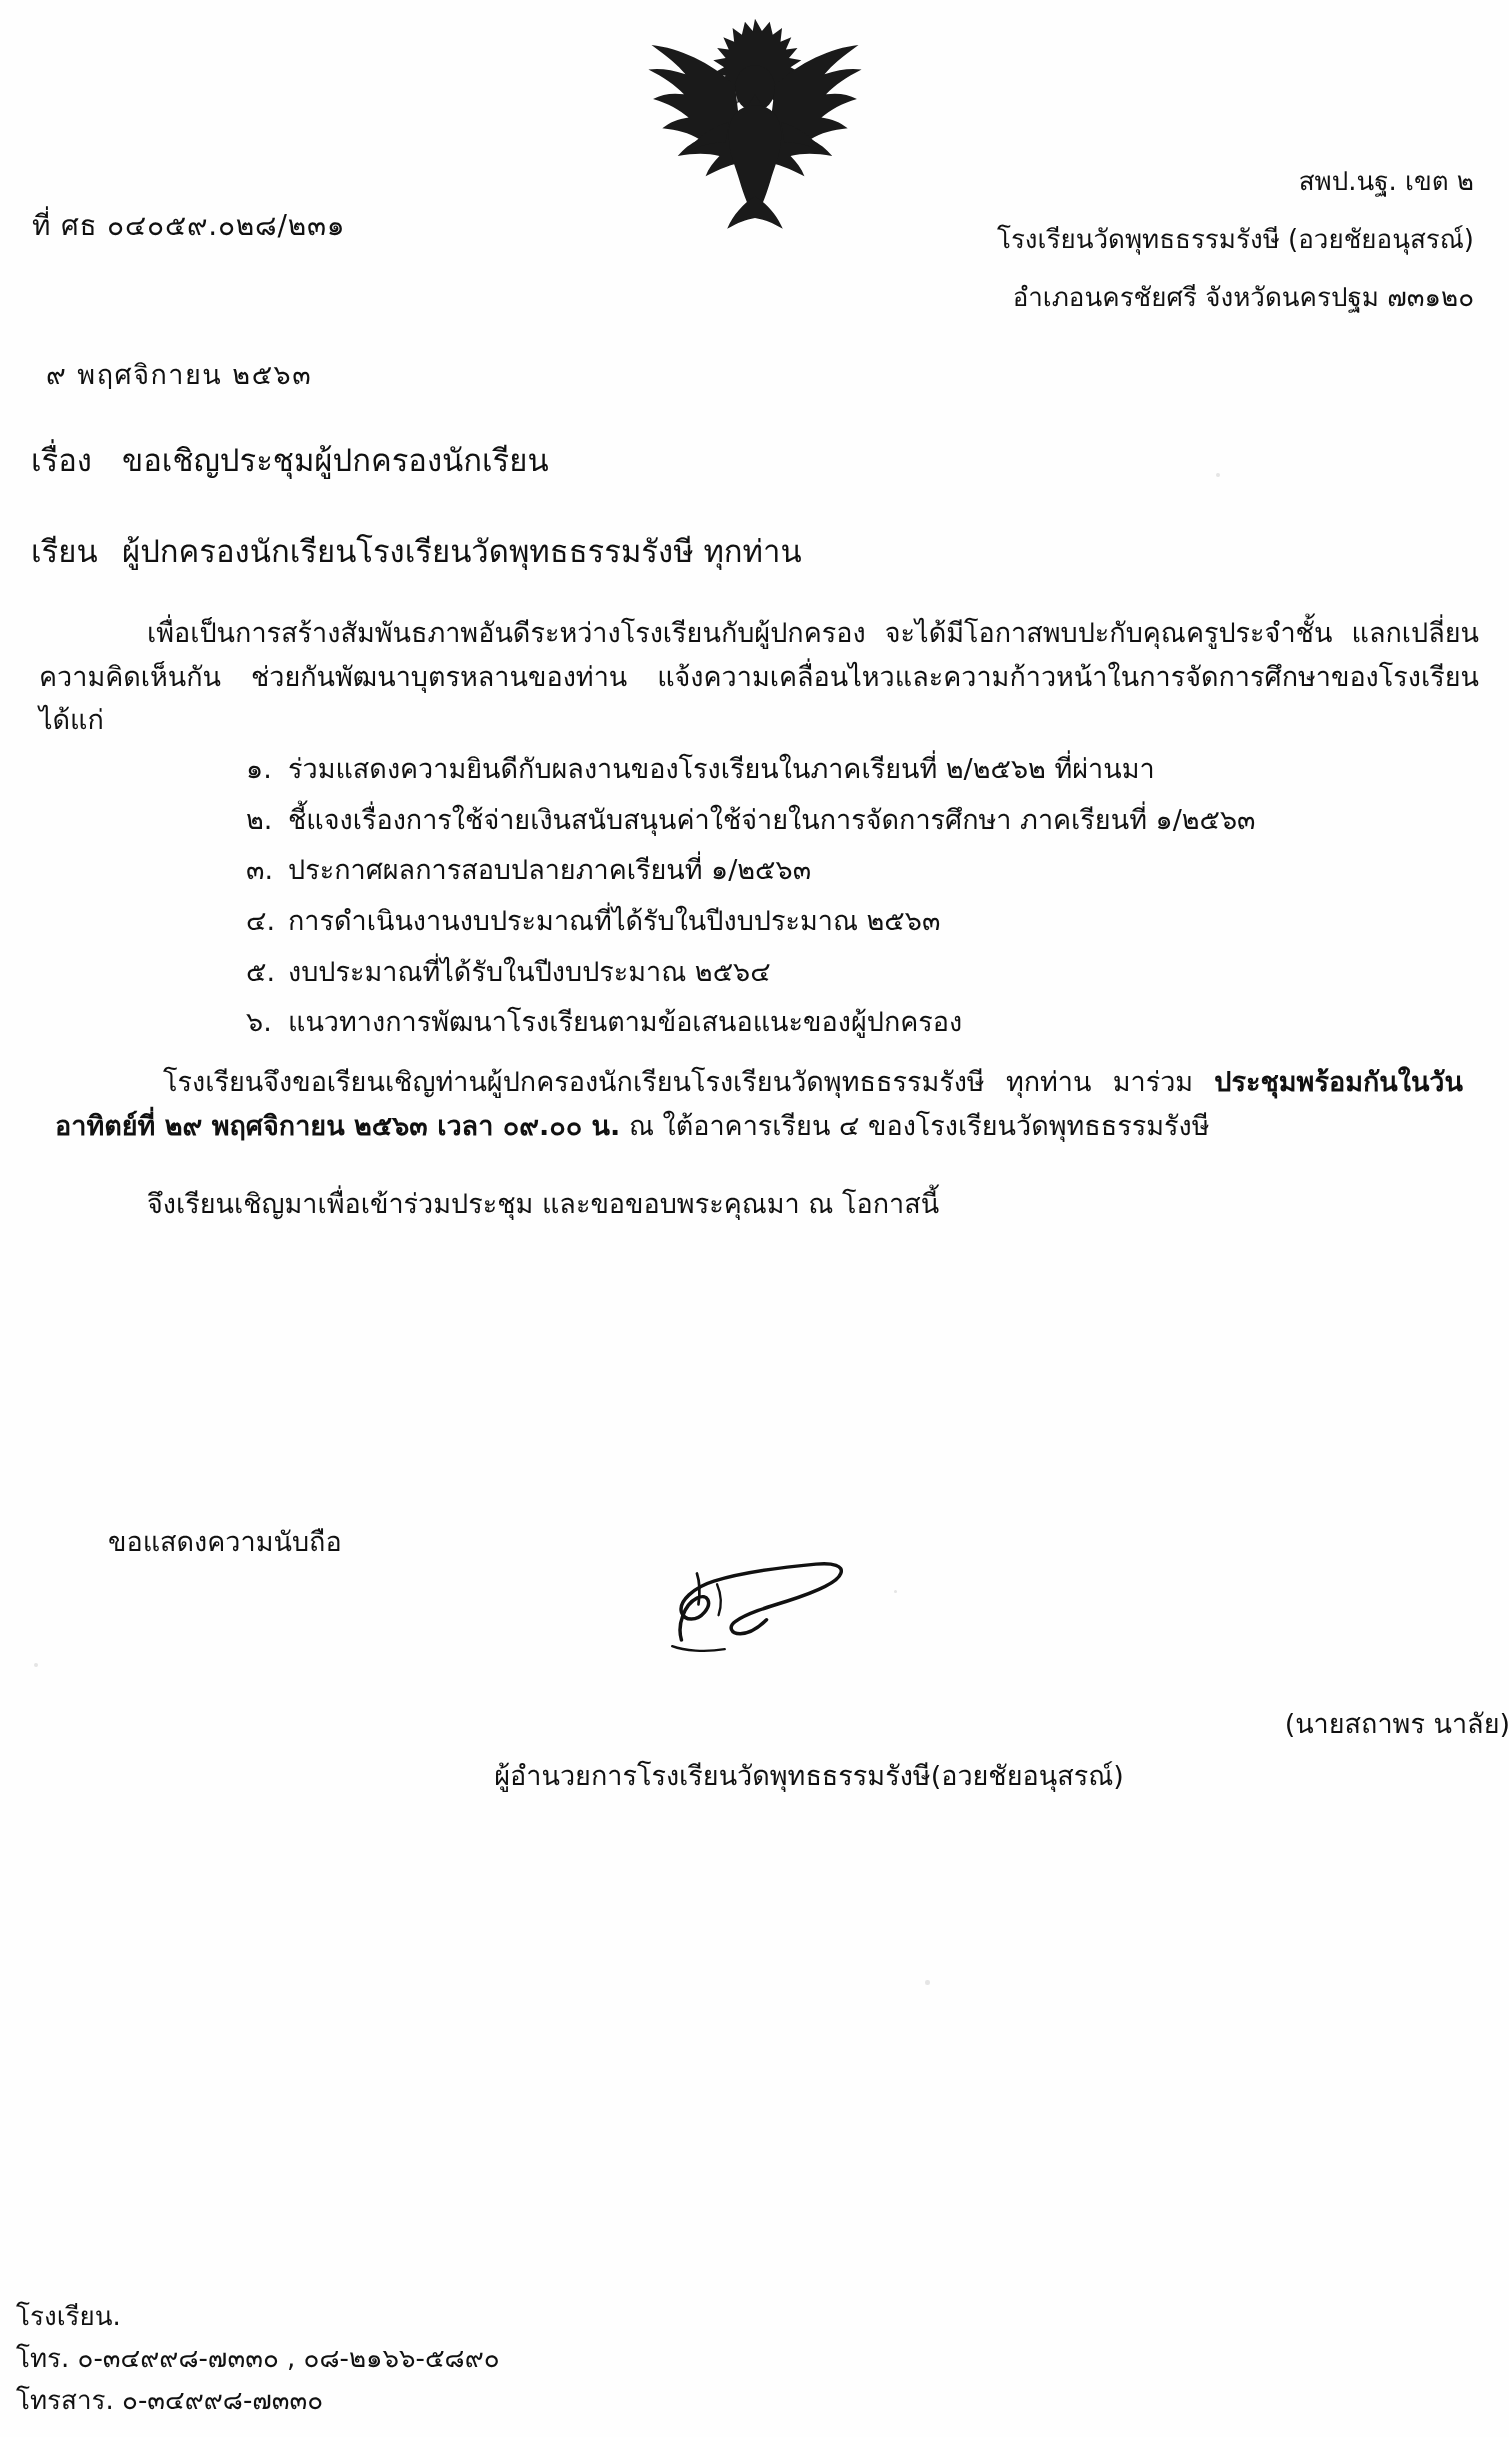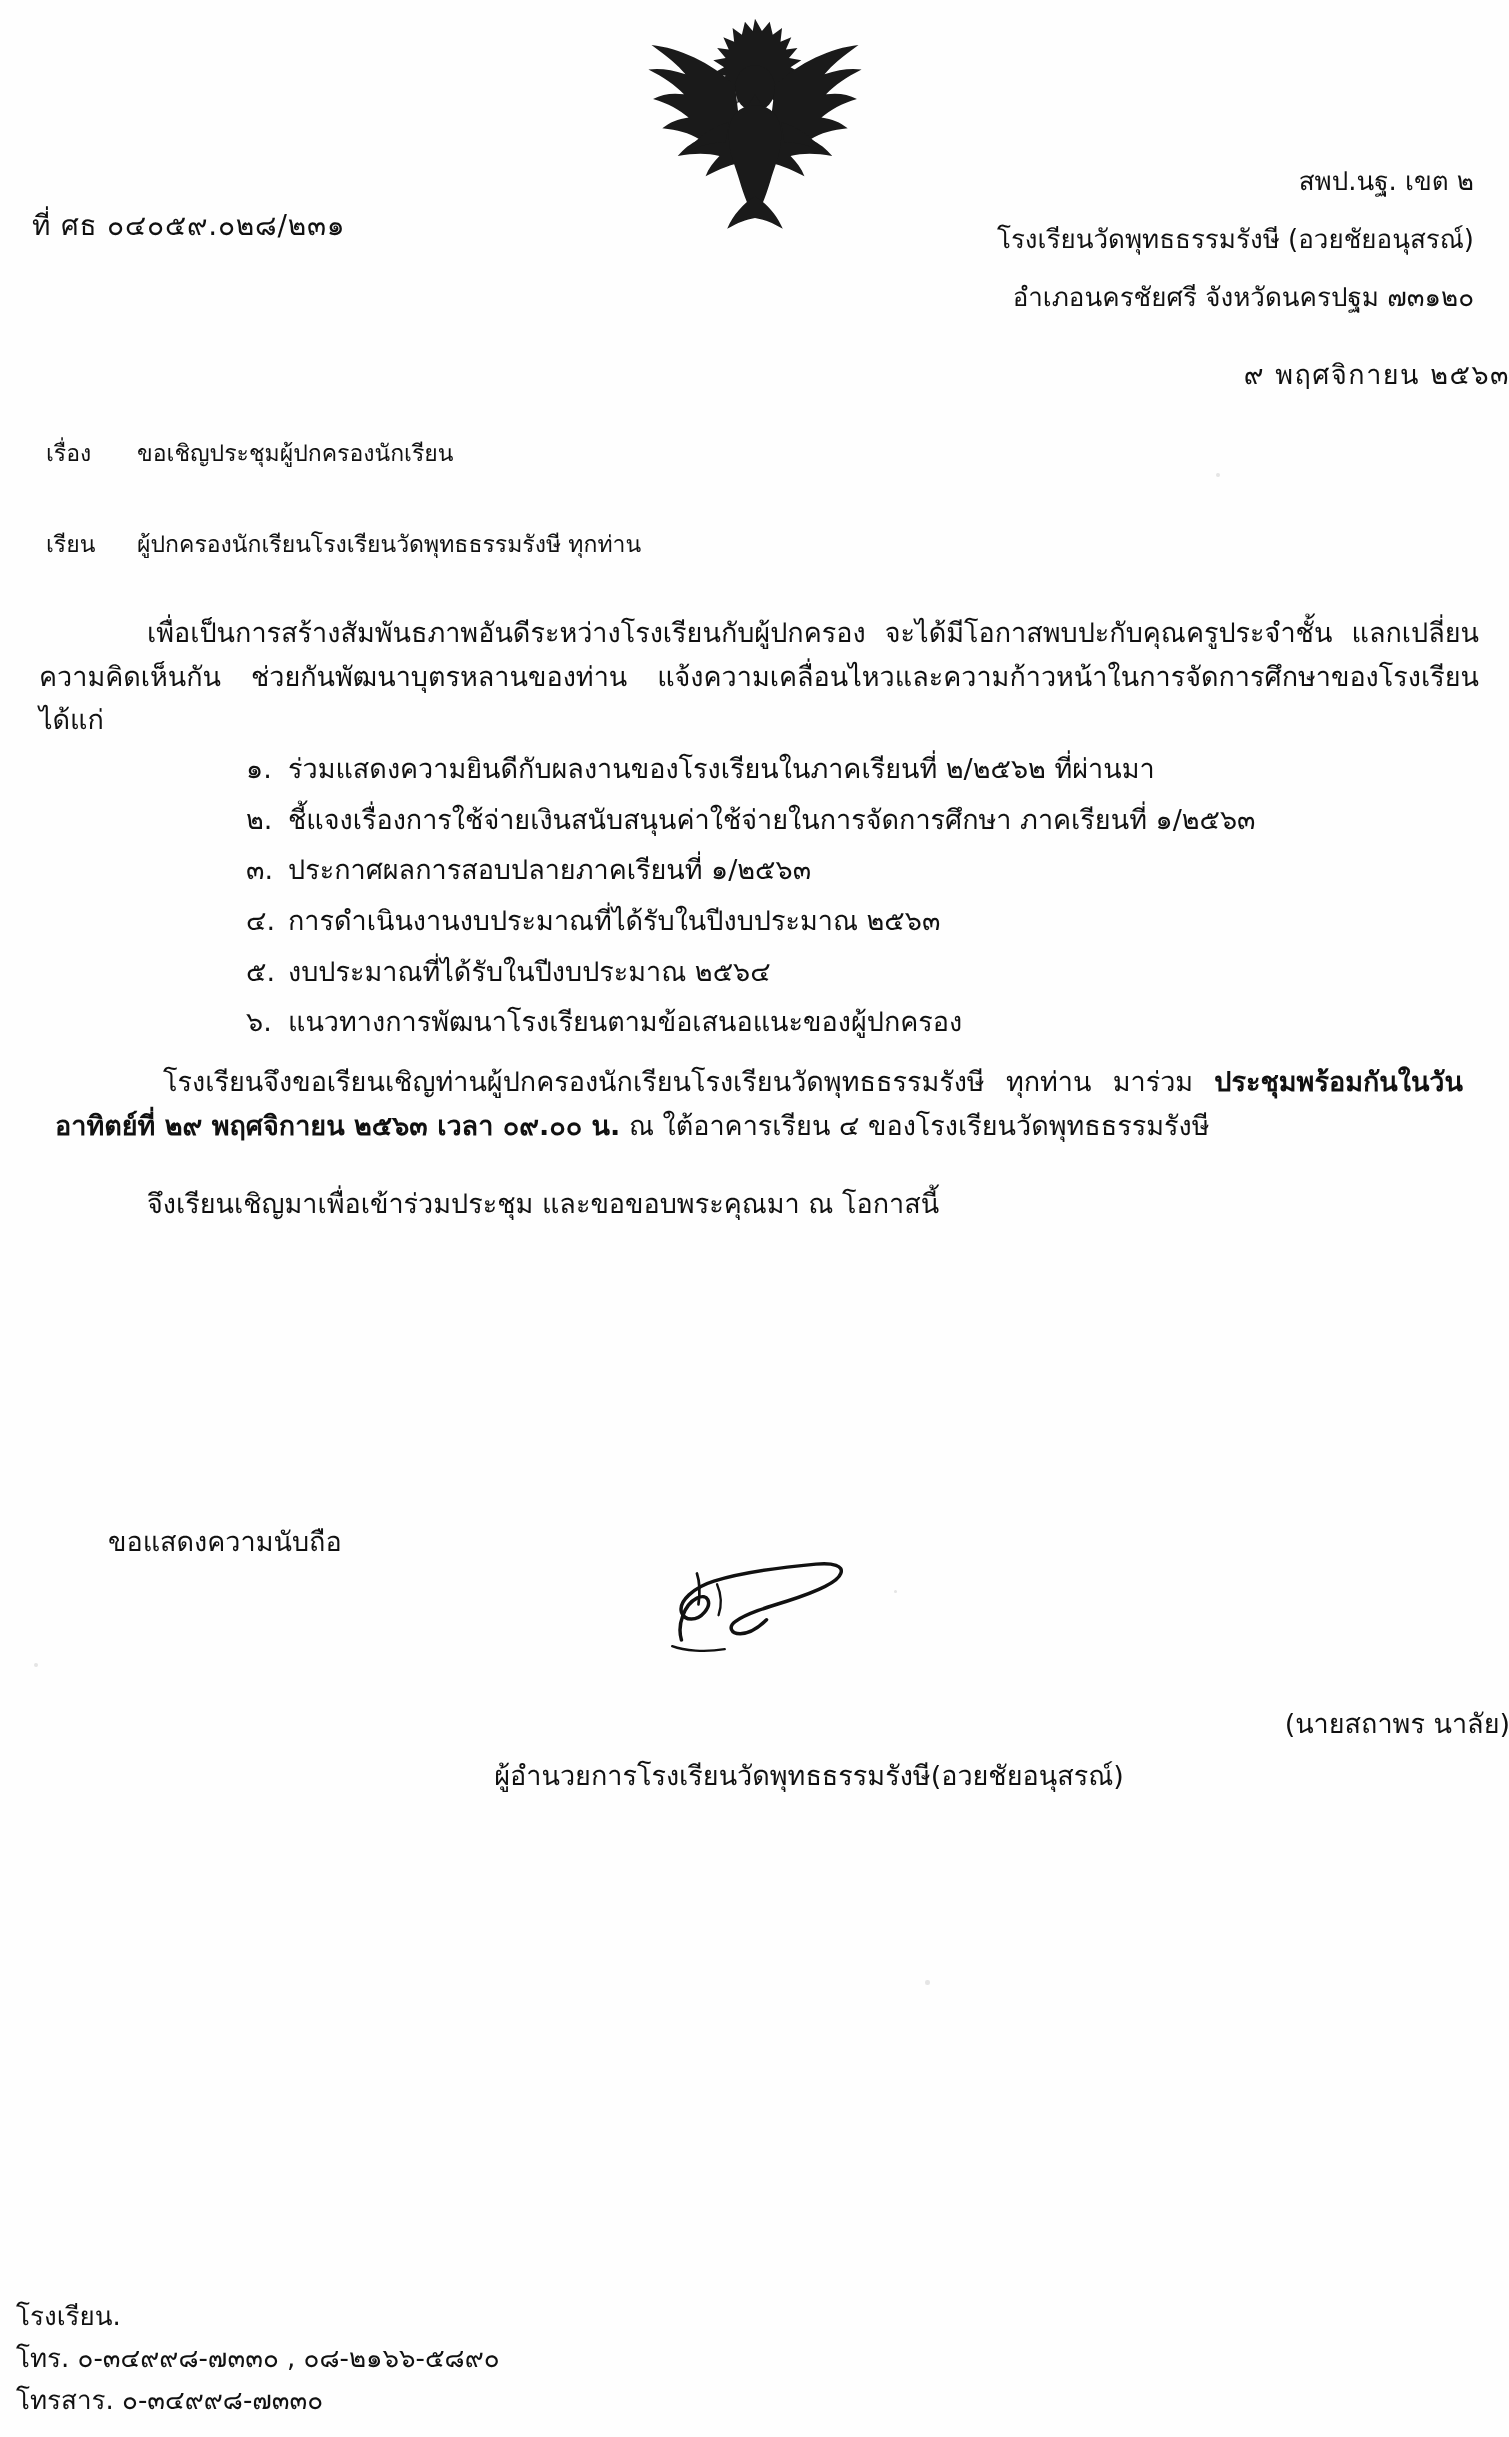--- a/index.html
+++ b/index.html
@@ -51,31 +51,31 @@
     line-height: 1.58;
     font-size: 26px;
   }
   .org-block div { white-space: nowrap; margin-top: 17px; }
 
   .date-line {
     position: absolute;
     left: 0;
     right: 0;
     top: 353px;
-    text-align: right;
+    text-align: left;
     font-size: 27px;
     letter-spacing: 1.5px;
   }
   .date-line span { padding-left: 46px; }
 
   
   .field-row {
     position: absolute;
-    left: 46px;
-    font-size: 23px;
+    left: 31px;
+    font-size: 31px;
     white-space: nowrap;
   }
   .field-row .label { display: inline-block; min-width: 91px; }
   .row-subject { top: 435px; }
   .row-to { top: 526px; }
 
   
   .body-block {
     position: absolute;
     left: 39px;

